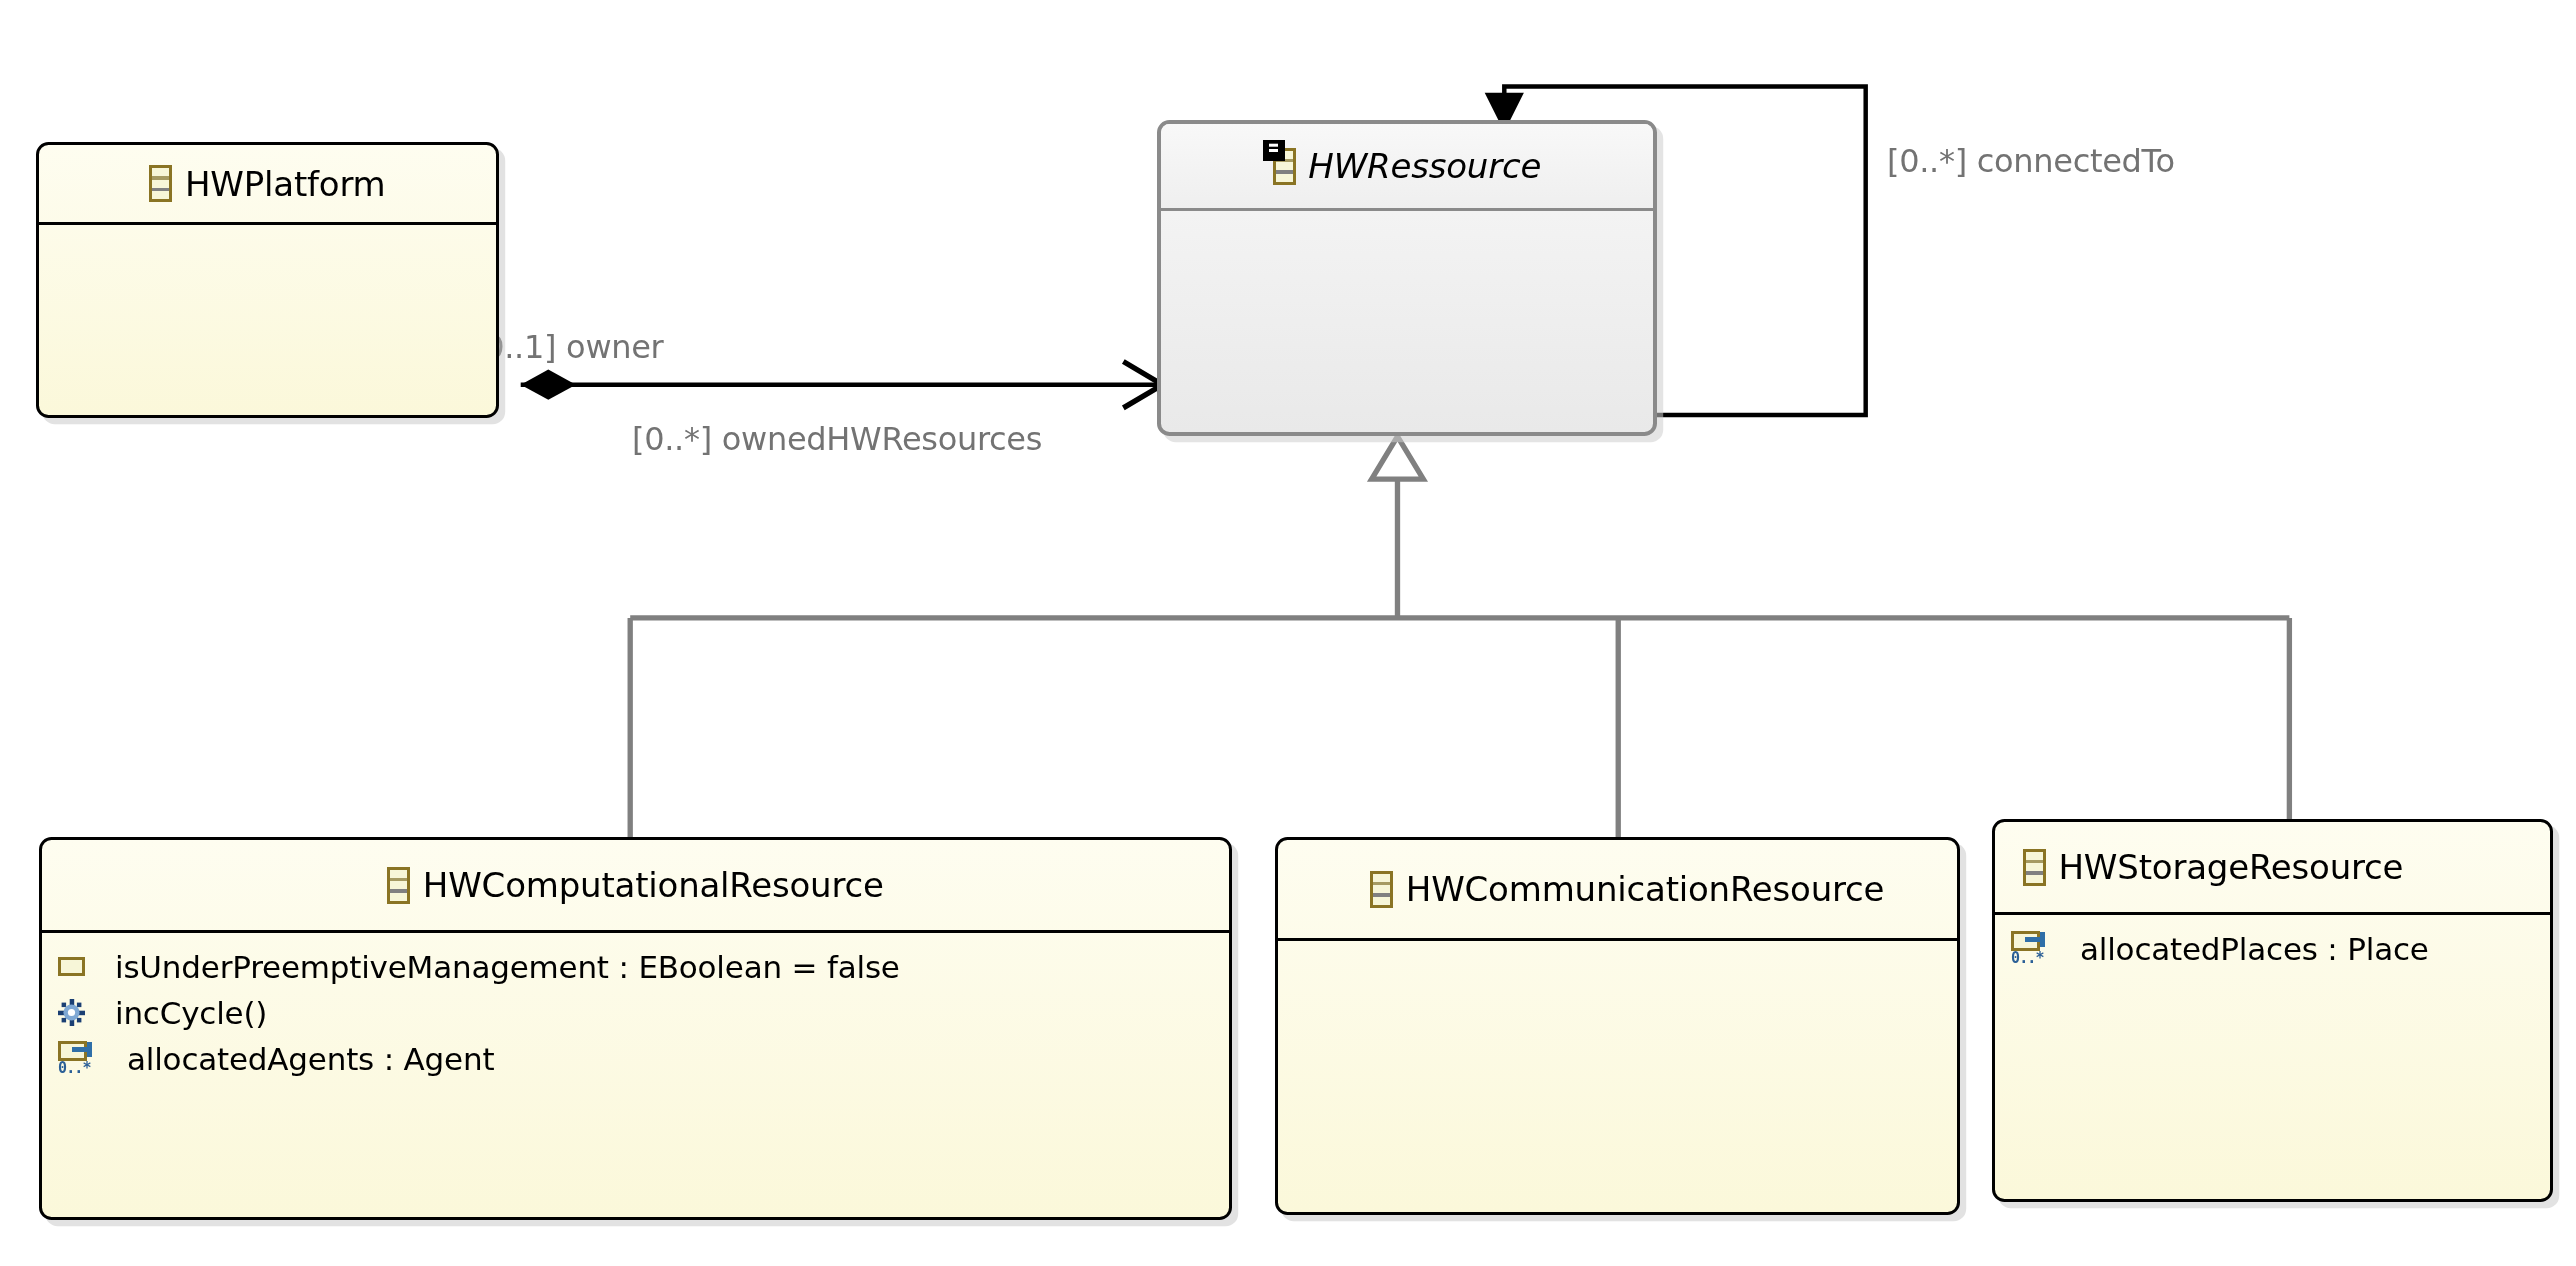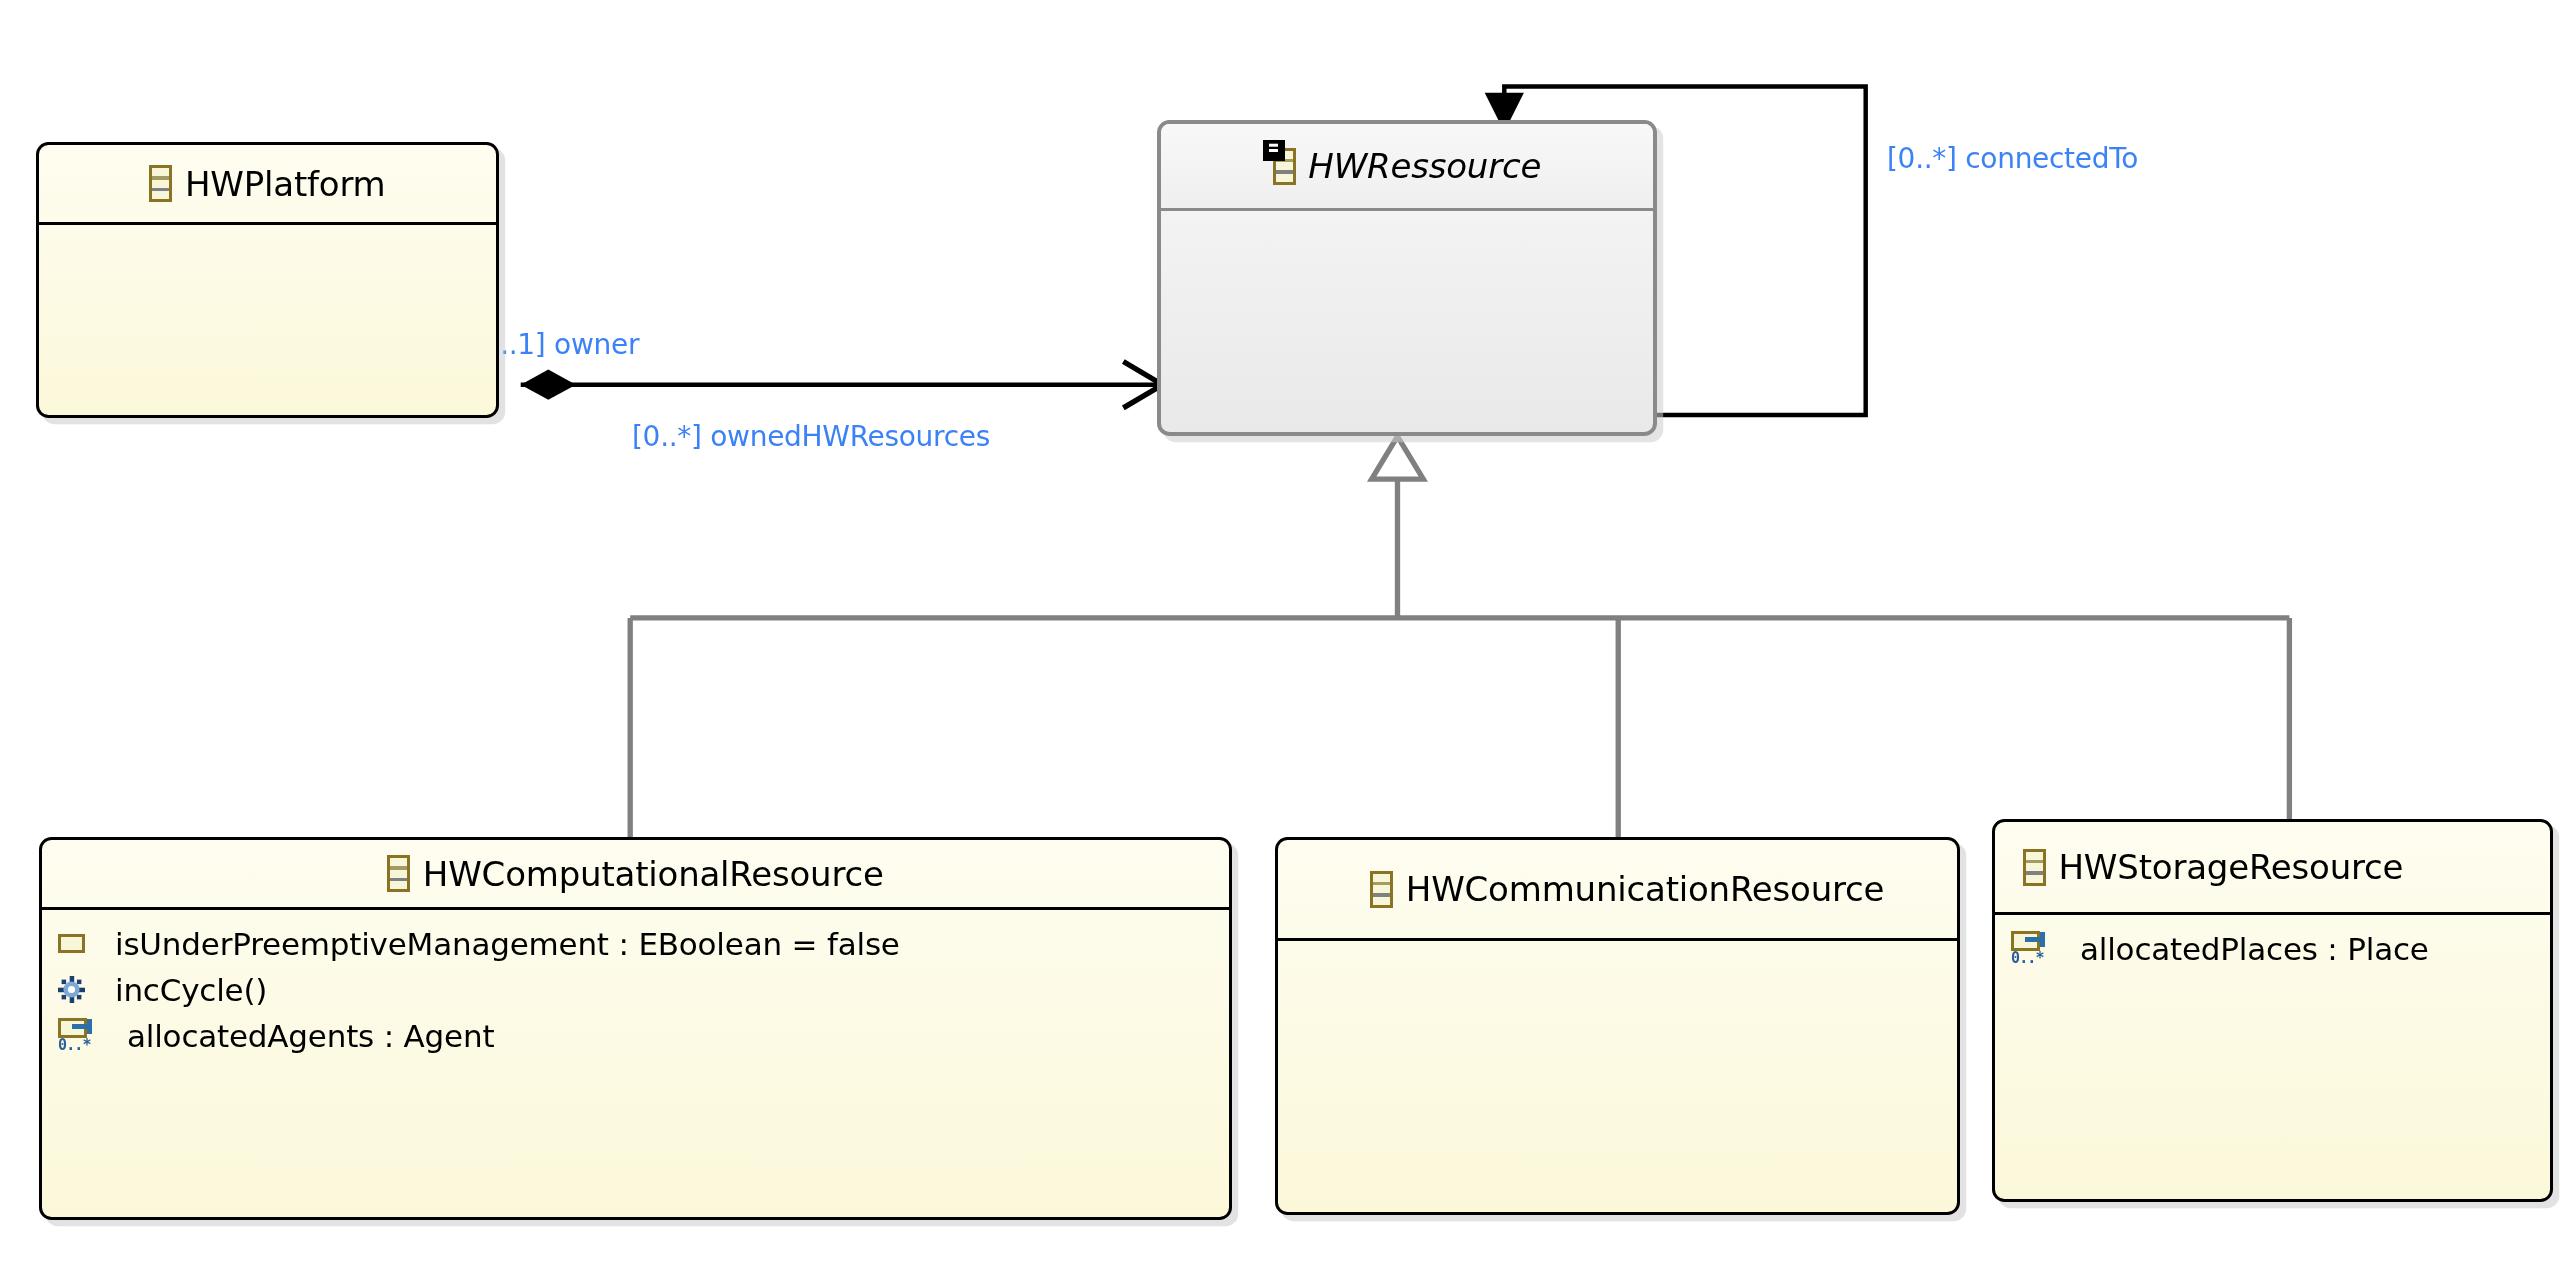--- a/index.html
+++ b/index.html
@@ -171,22 +171,22 @@
     font-weight: bold;
     color: #2b5f96;
     font-family: "DejaVu Sans Mono", monospace;
     letter-spacing: -0.9px;
     white-space: nowrap;
   }
 
   
   .edge-label {
     position: absolute;
-    font-size: 28px;
-    color: #3b82f6;
+    font-size: 32px;
+    color: #737373;
     white-space: nowrap;
     letter-spacing: -0.3px;
   }
 </style>
 </head>
 <body>
 
 <div id="canvas">
 
   <svg id="edges" viewBox="0 0 2894 1423" width="2576" height="1267">
@@ -232,21 +232,21 @@
         <span class="icon-abstract-badge">
             <i></i>
           </span>
       </span>
       <span class="cls-title italic">HWRessource</span>
     </div>
     <div class="cls-body"></div>
   </div>
 
   <div class="cls yellow" style="left:39px; top:837px; width:1193px; height:383px;">
-    <div class="cls-header" style="height:70px;">
+    <div class="cls-header" style="height:93px;">
       <span class="icon-class"></span>
       <span class="cls-title">HWComputationalResource</span>
     </div>
     <div class="cls-body">
       <div class="member">
         <span class="icon-attr"></span>
         <span class="member-label">isUnderPreemptiveManagement : EBoolean = false</span>
       </div>
       <div class="member">
         <span class="icon-op">

